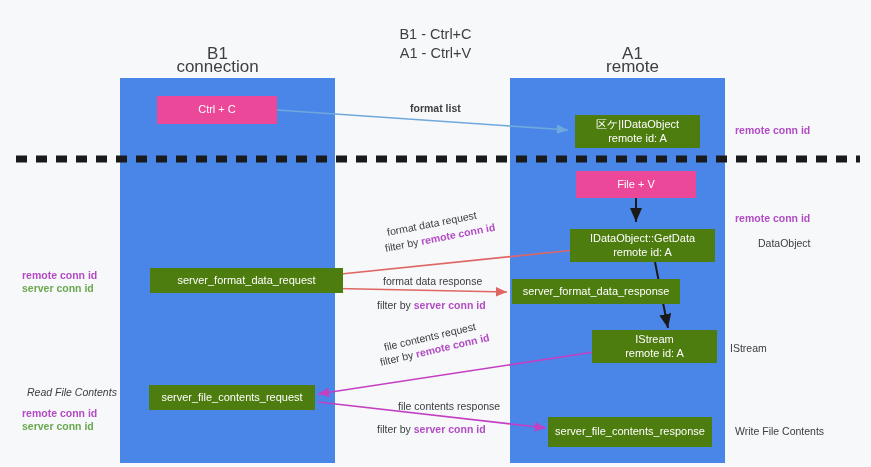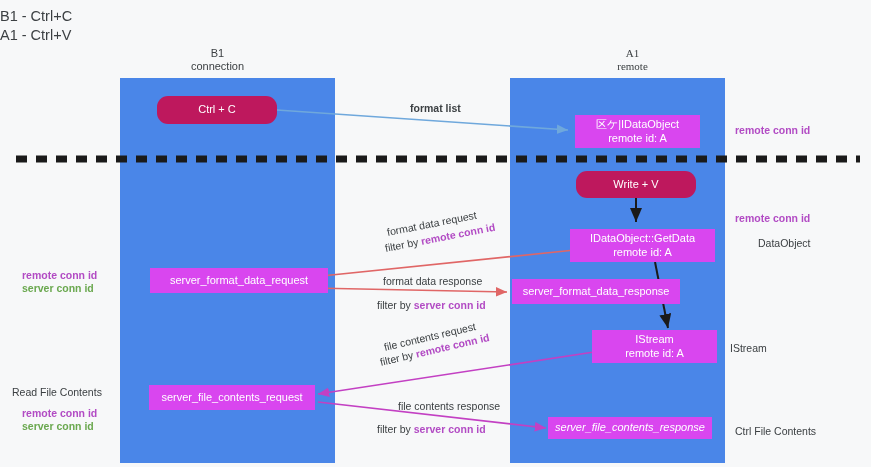--- a/index.html
+++ b/index.html
@@ -18,52 +18,52 @@
     background: #f7f8f9;
     overflow: hidden;
   }
   .lane {
     position: absolute;
     background: #4a86e8;
   }
   .lane-title {
     position: absolute;
     text-align: center;
-    font-size: 11px;
+    font-size: 17px;
     line-height: 13px;
     color: #3c4043;
     white-space: pre-line;
   }
   .title {
     position: absolute;
     left: 0;
     right: 0;
-    top: 7px;
-    text-align: left;
+    top: 25px;
+    text-align: center;
     font-size: 14.5px;
     line-height: 19px;
     color: #3c4043;
     white-space: pre-line;
   }
   .node {
     position: absolute;
     box-sizing: border-box;
     display: flex;
     flex-direction: column;
     align-items: center;
     justify-content: center;
     font-size: 11px;
     line-height: 13.5px;
     color: #ffffff;
     text-align: center;
     white-space: pre-line;
     padding: 2px 4px;
   }
-  .node.green { background: #be185d; border-radius: 11px; }
-  .node.orange { background: #d946ef; }
+  .node.green { background: #ec4899; }
+  .node.orange { background: #4d7c0f; }
 
   .edge-label {
     position: absolute;
     font-size: 10.5px;
     line-height: 14px;
     color: #3c4043;
     white-space: nowrap;
   }
   .edge-label.rot-up { transform: rotate(-11deg); transform-origin: left center; }
   .edge-label.rot-up2 { transform: rotate(-13deg); transform-origin: left center; }
@@ -87,21 +87,21 @@
 </head>
 <body>
 
 <div id="canvas">
 
   <div class="title">B1 - Ctrl+C
 A1 - Ctrl+V</div>
 
   <div class="lane-title" style="left:140px; top:47px; width:155px;">B1
 connection</div>
-  <div class="lane-title" style="left:555px; top:47px; width:155px;font-family:Liberation Serif, serif;">A1
+  <div class="lane-title" style="left:555px; top:47px; width:155px;">A1
 remote</div>
 
   <div class="lane" style="left:120px; top:78px; width:215px; height:385px;"></div>
   <div class="lane" style="left:510px; top:78px; width:215px; height:385px;"></div>
 
   <svg class="overlay" viewBox="0 0 871 467">
     <defs>
       <marker id="ah-blue" markerWidth="8" markerHeight="8" refX="7" refY="3" orient="auto">
         <path d="M0,0 L7,3 L0,6 z" fill="#6fa8dc"></path>
       </marker>
@@ -132,35 +132,35 @@
     <line x1="594" y1="352" x2="318" y2="394" stroke="#c340c3" stroke-width="1.6" marker-end="url(#ah-mag)"></line>
 
     <line x1="318" y1="402" x2="546" y2="428" stroke="#c340c3" stroke-width="1.6" marker-end="url(#ah-mag)"></line>
   </svg>
 
   <div class="node green" style="left:157px; top:96px; width:120px; height:28px;">Ctrl + C</div>
 
   <div class="node orange" style="left:575px; top:115px; width:125px; height:33px;">区ケ|IDataObject
 remote id: A</div>
 
-  <div class="node green" style="left:576px; top:171px; width:120px; height:27px;">Write + V</div>
+  <div class="node green" style="left:576px; top:171px; width:120px; height:27px;">File + V</div>
 
   <div class="node orange" style="left:570px; top:229px; width:145px; height:33px;">IDataObject::GetData
 remote id: A</div>
 
-  <div class="node orange" style="left:150px; top:268px; width:178px; height:25px;">server_format_data_request</div>
+  <div class="node orange" style="left:150px; top:268px; width:193px; height:25px;">server_format_data_request</div>
 
   <div class="node orange" style="left:512px; top:279px; width:168px; height:25px;">server_format_data_response</div>
 
   <div class="node orange" style="left:592px; top:330px; width:125px; height:33px;">IStream
 remote id: A</div>
 
   <div class="node orange" style="left:149px; top:385px; width:166px; height:25px;">server_file_contents_request</div>
 
-  <div class="node orange" style="left:548px; top:417px; width:164px; height:22px;font-style:italic;">server_file_contents_response</div>
+  <div class="node orange" style="left:548px; top:417px; width:164px; height:30px;">server_file_contents_response</div>
 
   <div class="edge-label" style="left:410px; top:101px;font-weight:bold;">format list</div>
 
   <div class="edge-label rot-up" style="left:387px; top:225px;">
     <span>format data request</span>
   </div>
   <div class="edge-label rot-up" style="left:385px; top:241px;">
     <span>filter by </span><span class="purple">remote conn id</span>
   </div>
 
@@ -178,22 +178,22 @@
 
   <div class="edge-label" style="left:398px; top:399px;">file contents response</div>
   <div class="edge-label" style="left:377px; top:422px;">
     <span>filter by </span><span class="purple">server conn id</span>
   </div>
 
   <div class="note kv-purple" style="left:735px; top:123px;">remote conn id</div>
   <div class="note kv-purple" style="left:735px; top:211px;">remote conn id</div>
   <div class="note plain" style="left:758px; top:236px;">DataObject</div>
   <div class="note plain" style="left:730px; top:341px;">IStream</div>
-  <div class="note plain" style="left:735px; top:424px;">Ctrl File Contents</div>
+  <div class="note plain" style="left:735px; top:424px;">Write File Contents</div>
 
   <div class="note kv-purple" style="left:22px; top:268px;">remote conn id</div>
   <div class="note kv-green" style="left:22px; top:281px;">server conn id</div>
 
-  <div class="note plain" style="left:12px; top:385px;">Read File Contents</div>
+  <div class="note plain" style="left:27px; top:385px;font-style:italic;">Read File Contents</div>
   <div class="note kv-purple" style="left:22px; top:406px;">remote conn id</div>
   <div class="note kv-green" style="left:22px; top:419px;">server conn id</div>
 
 </div>
 
 </body></html>

